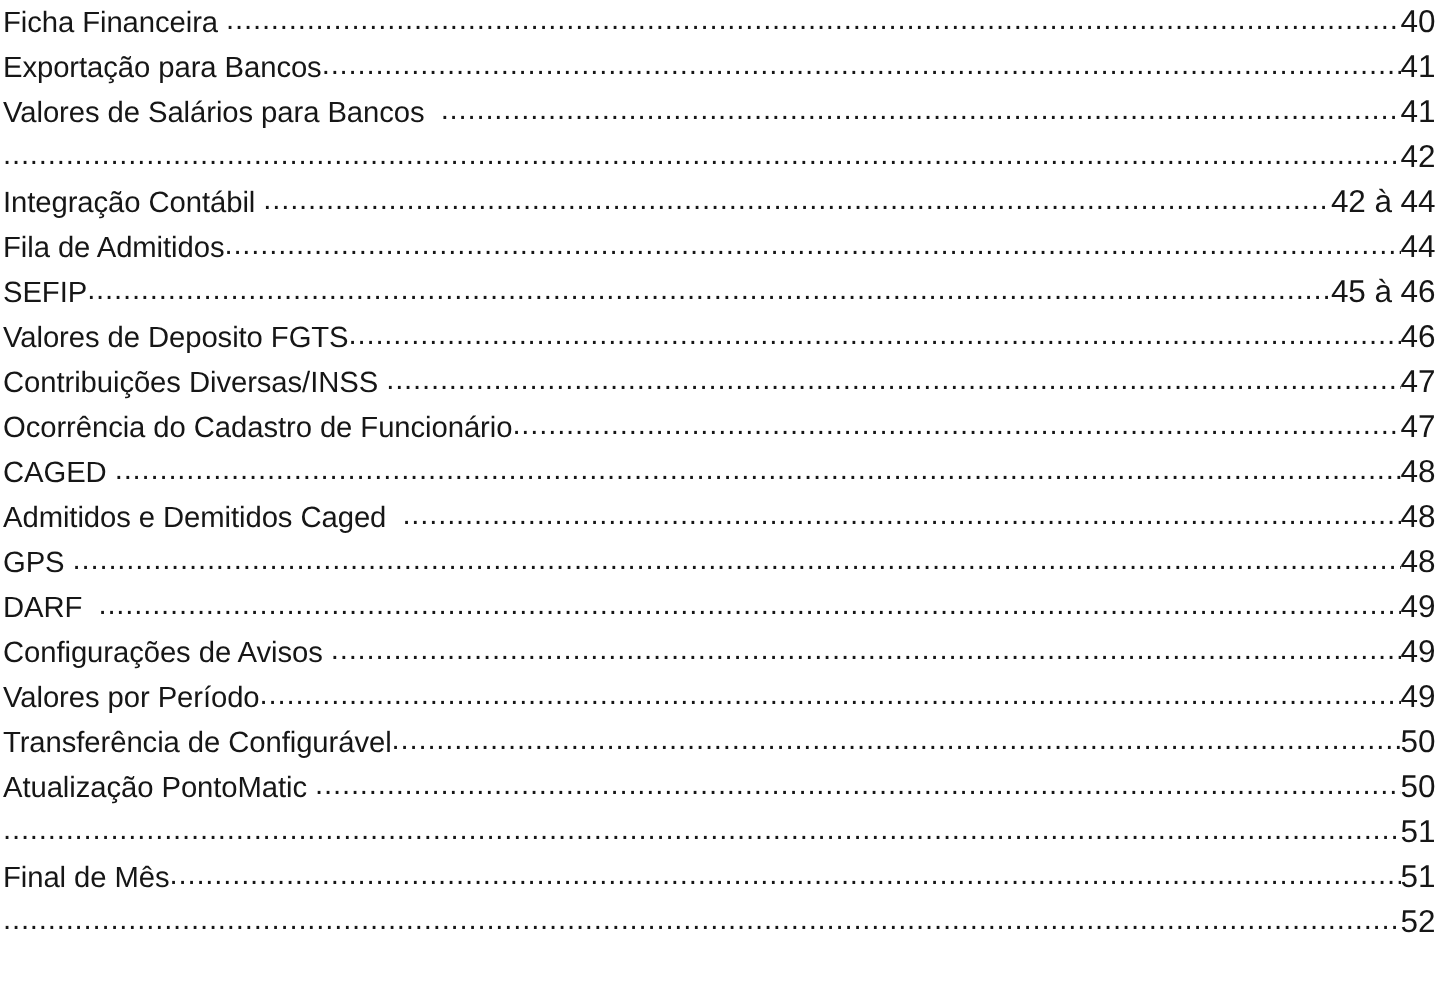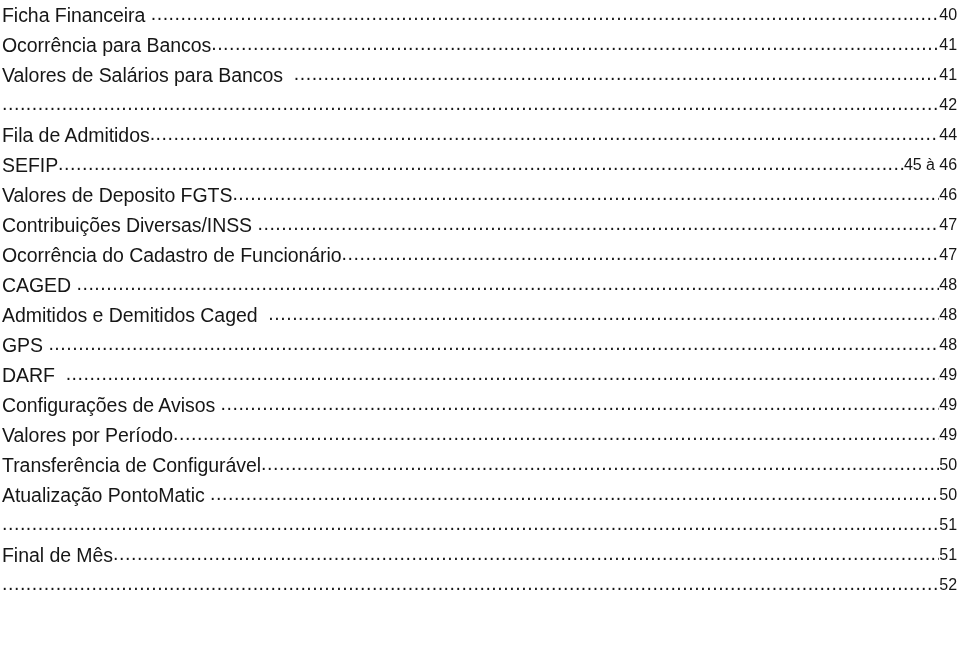--- a/index.html
+++ b/index.html
@@ -62,49 +62,54 @@
     line-height: 1;
     letter-spacing: 0.55px;
     color: #161616;
     white-space: nowrap;
     overflow: hidden;
     display: block;
   }
 
   .toc-page {
     flex: 0 0 auto;
-    font-size: 16px;
+    font-size: 21px;
     letter-spacing: -0.05px;
     text-align: right;
     white-space: pre;
     padding-left: 0;
   }
 </style>
 </head>
 <body style="background: rgb(255, 255, 255); color: rgb(22, 22, 22);">
 
 <ul id="toc">
     <li class="toc-row">
       <span class="toc-title">Ficha Financeira </span>
       <span class="toc-leader"></span>
       <span class="toc-page">40</span>
     </li>
     <li class="toc-row">
-      <span class="toc-title">Ocorrência para Bancos</span>
+      <span class="toc-title">Exportação para Bancos</span>
       <span class="toc-leader"></span>
       <span class="toc-page">41</span>
     </li>
     <li class="toc-row">
       <span class="toc-title">Valores de Salários para Bancos  </span>
       <span class="toc-leader"></span>
       <span class="toc-page">41</span>
     </li>
     <li class="toc-row">
       <span class="toc-leader"></span>
       <span class="toc-page">42</span>
+    </li>
+    <li class="toc-row">
+      <span class="toc-title">Integração Contábil </span>
+      <span class="toc-leader"></span>
+      <span class="toc-page">42 à 44</span>
     </li>
     <li class="toc-row">
       <span class="toc-title">Fila de Admitidos</span>
       <span class="toc-leader"></span>
       <span class="toc-page">44</span>
     </li>
     <li class="toc-row">
       <span class="toc-title">SEFIP</span>
       <span class="toc-leader"></span>
       <span class="toc-page">45 à 46</span>

